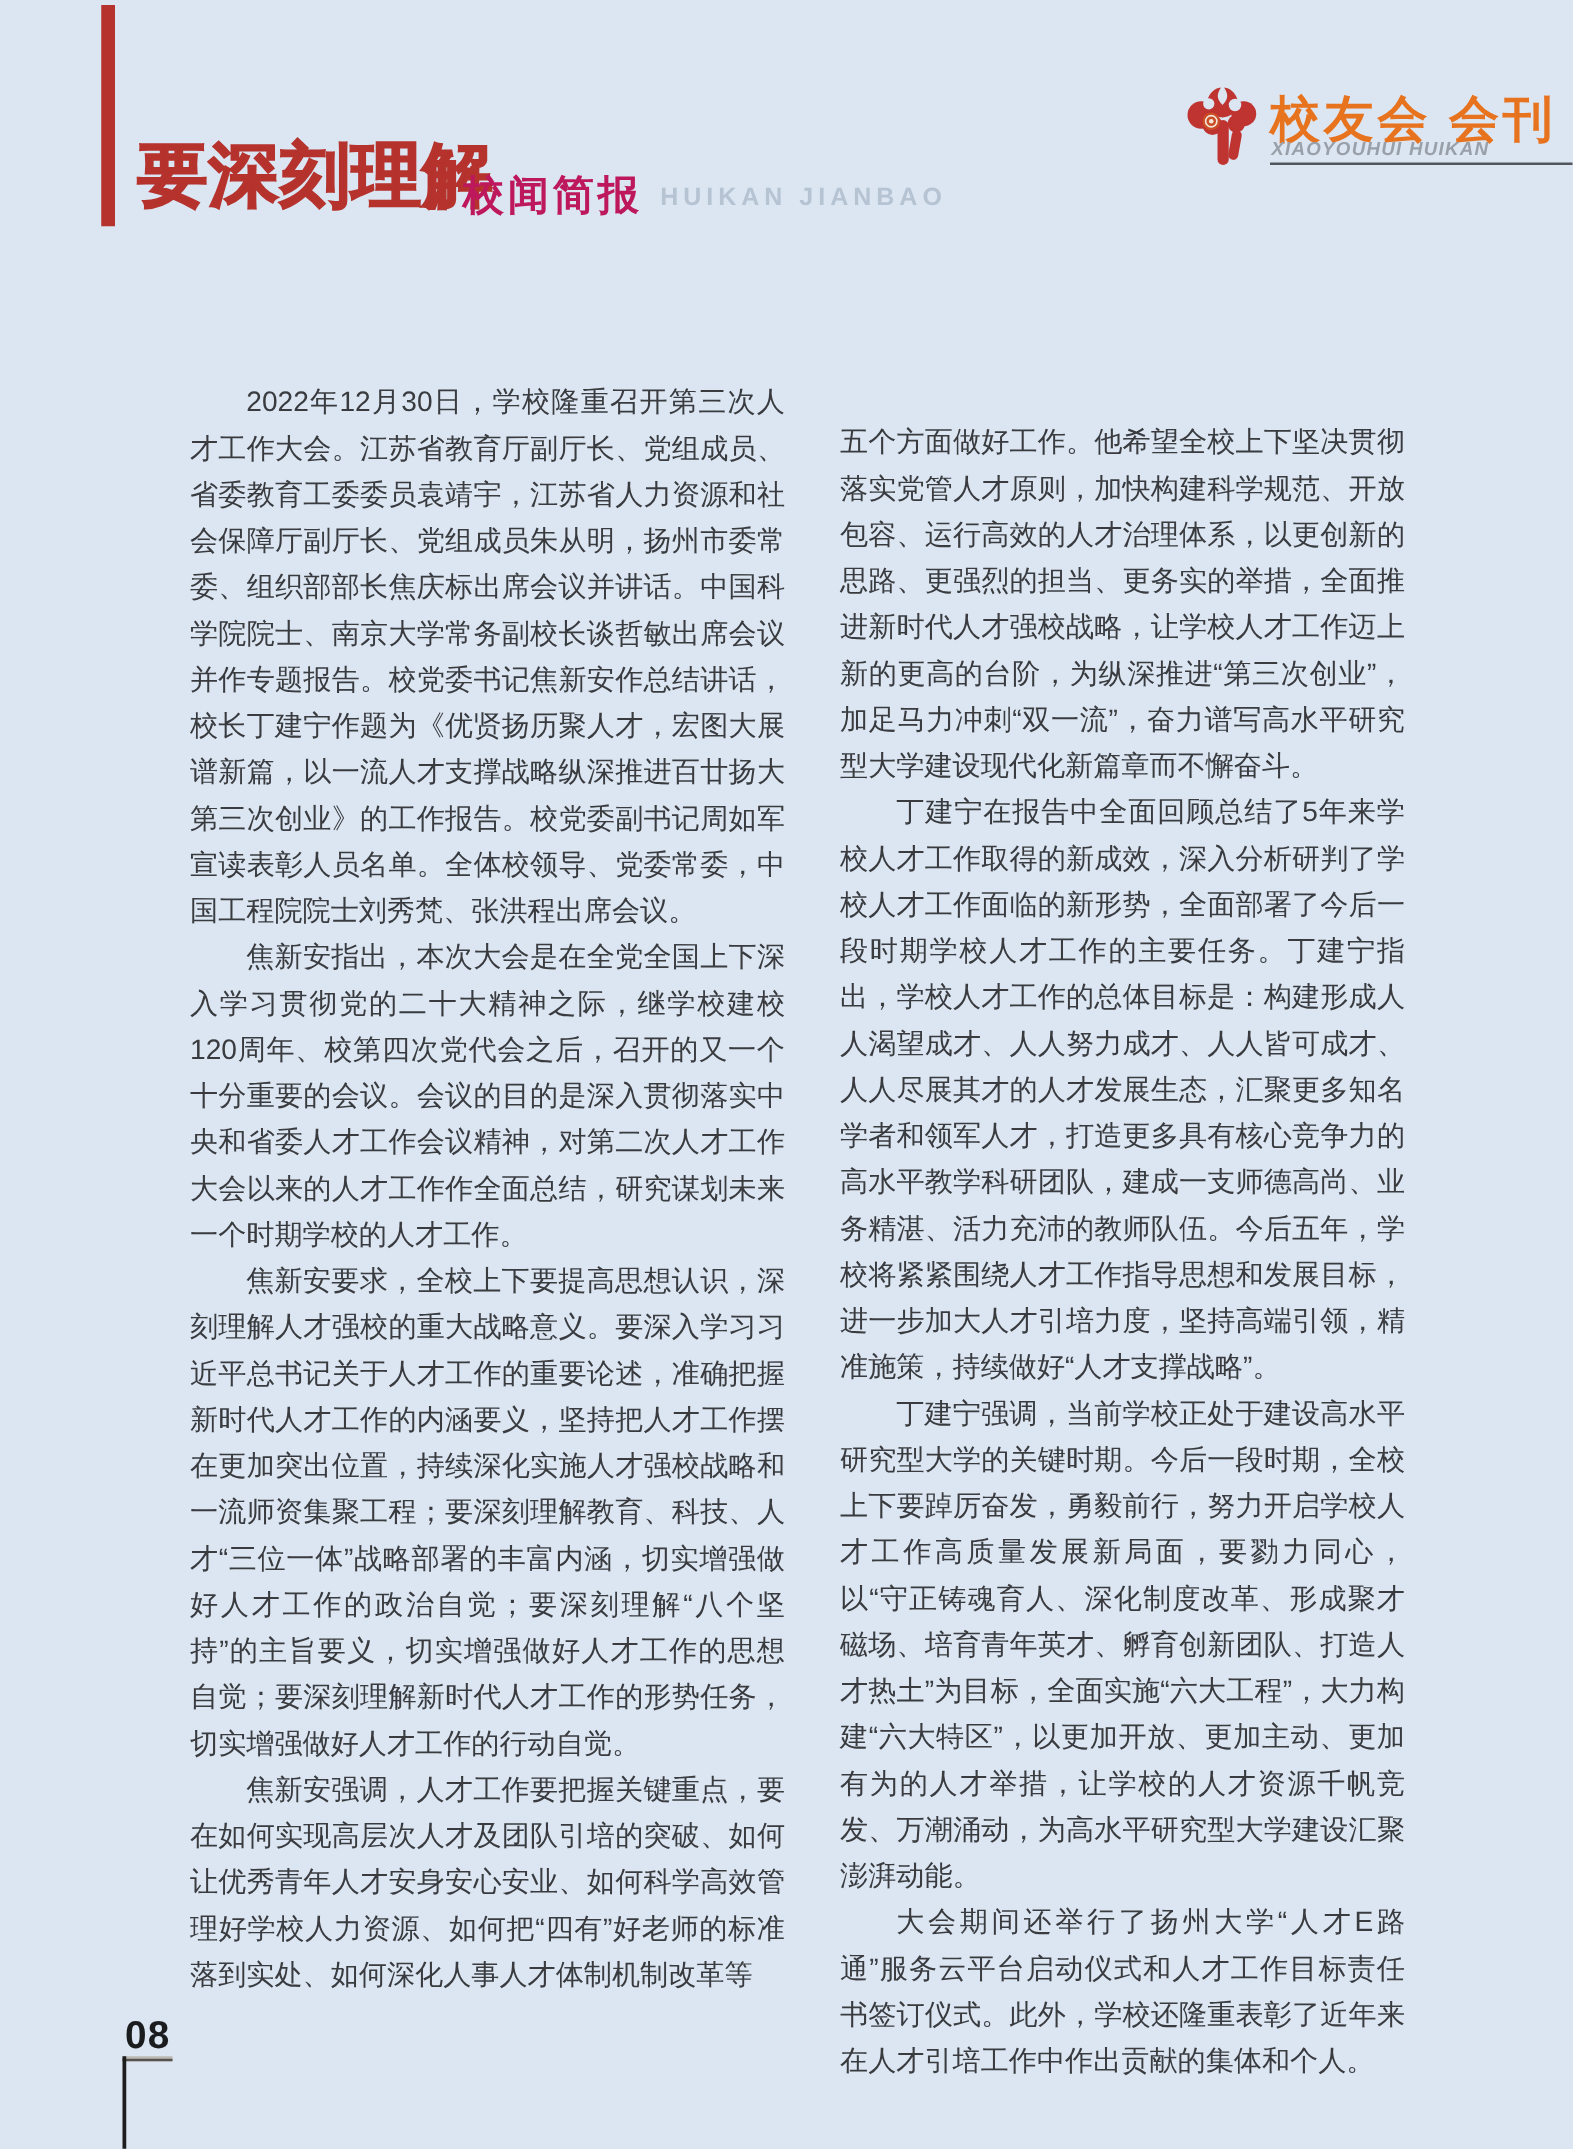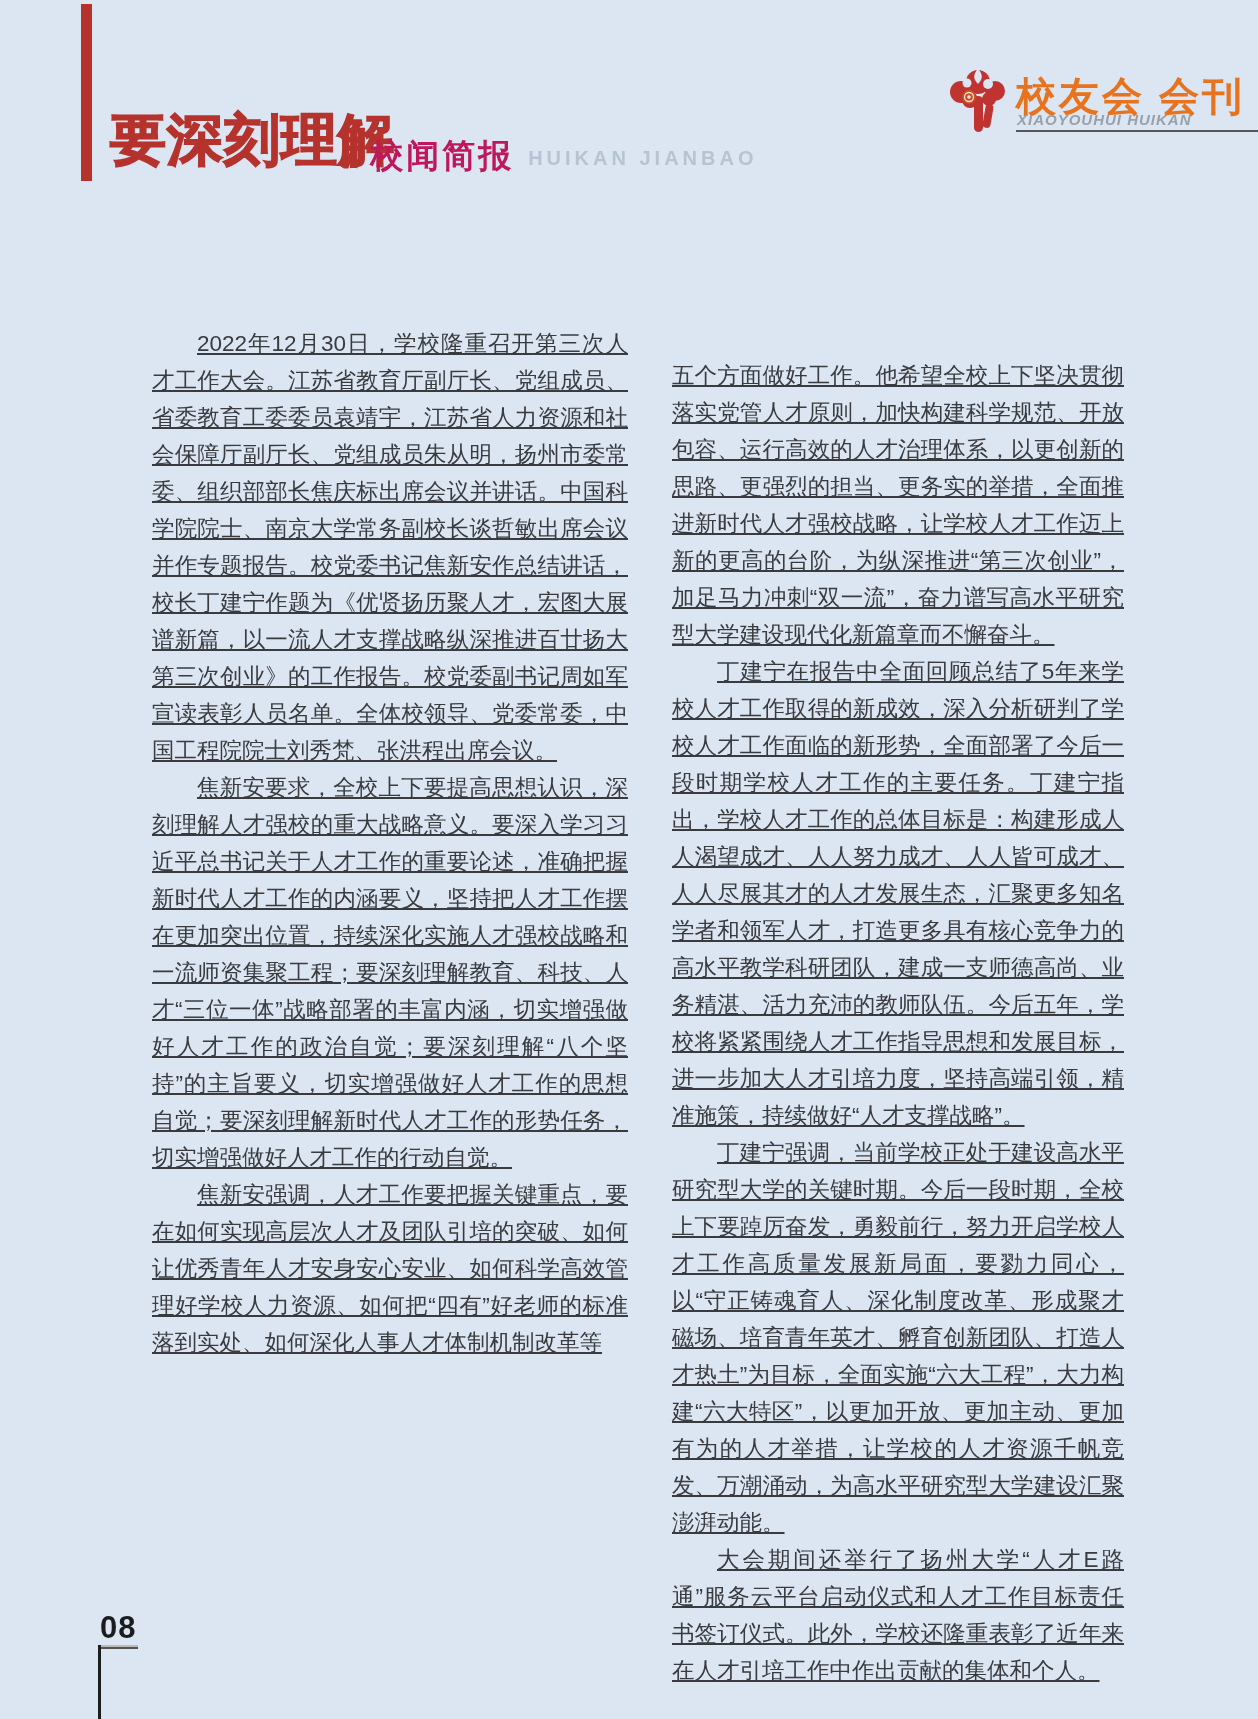--- a/index.html
+++ b/index.html
@@ -31,23 +31,23 @@
   .journal-rule { position: absolute; left: 1016px; top: 130px; width: 242px; height: 2px; background: #53565c; }
 
   
   .article-title {
     position: absolute; left: 272px; top: 236px;
     font-family: "Liberation Serif", serif;
     font-size: 43px; line-height: 1.1; font-weight: 700;
     color: #a93330; letter-spacing: 0px; white-space: nowrap;
   }
   .col {
-    position: absolute; top: 325px;
+    position: absolute; top: 303px;
     font-size: 22.5px; line-height: 37px; color: #393b3f;
-    text-align: justify; text-justify: inter-ideograph; text-decoration: underline;
+    text-align: justify; text-justify: inter-ideograph;
   }
   .col-left  { left: 152px; width: 476px; }
   .col-right { left: 672px; width: 452px; margin-top: 32px; }
   .col p { margin: 0; padding: 0; }
   .col p.indent { text-indent: 2em; }
 
   
   .page-number { position: absolute; left: 100px; top: 1610px; font-size: 31px; font-weight: 900; color: #1b1c1e; letter-spacing: 1px; }
   .corner-h { position: absolute; left: 98px; top: 1645px; width: 40px; height: 4px; background: #bdb9b4; border-bottom: 2px solid #57544f; }
   .corner-v { position: absolute; left: 98px; top: 1645px; width: 3px; height: 74px; background: #1d1d1d; }
@@ -83,20 +83,21 @@
     <circle cx="21" cy="31" r="4.5" fill="none" stroke="#f3e7da" stroke-width="1.3"></circle>
     <circle cx="21" cy="31" r="1.8" fill="#f3e7da"></circle>
   </svg>
   <div class="journal-cn">校友会 会刊</div>
   <div class="journal-roman">XIAOYOUHUI HUIKAN</div>
   <div class="journal-rule"></div>
 
 
   <div class="col col-left">
     <p class="indent">2022年12月30日，学校隆重召开第三次人才工作大会。江苏省教育厅副厅长、党组成员、省委教育工委委员袁靖宇，江苏省人力资源和社会保障厅副厅长、党组成员朱从明，扬州市委常委、组织部部长焦庆标出席会议并讲话。中国科学院院士、南京大学常务副校长谈哲敏出席会议并作专题报告。校党委书记焦新安作总结讲话，校长丁建宁作题为《优贤扬历聚人才，宏图大展谱新篇，以一流人才支撑战略纵深推进百廿扬大第三次创业》的工作报告。校党委副书记周如军宣读表彰人员名单。全体校领导、党委常委，中国工程院院士刘秀梵、张洪程出席会议。</p>
+    <p class="indent">焦新安指出，本次大会是在全党全国上下深入学习贯彻党的二十大精神之际，继学校建校120周年、校第四次党代会之后，召开的又一个十分重要的会议。会议的目的是深入贯彻落实中央和省委人才工作会议精神，对第二次人才工作大会以来的人才工作作全面总结，研究谋划未来一个时期学校的人才工作。</p>
     <p class="indent">焦新安要求，全校上下要提高思想认识，深刻理解人才强校的重大战略意义。要深入学习习近平总书记关于人才工作的重要论述，准确把握新时代人才工作的内涵要义，坚持把人才工作摆在更加突出位置，持续深化实施人才强校战略和一流师资集聚工程；要深刻理解教育、科技、人才“三位一体”战略部署的丰富内涵，切实增强做好人才工作的政治自觉；要深刻理解“八个坚持”的主旨要义，切实增强做好人才工作的思想自觉；要深刻理解新时代人才工作的形势任务，切实增强做好人才工作的行动自觉。</p>
     <p class="indent">焦新安强调，人才工作要把握关键重点，要在如何实现高层次人才及团队引培的突破、如何让优秀青年人才安身安心安业、如何科学高效管理好学校人力资源、如何把“四有”好老师的标准落到实处、如何深化人事人才体制机制改革等</p>
   </div>
 
   <div class="col col-right">
     <p>五个方面做好工作。他希望全校上下坚决贯彻落实党管人才原则，加快构建科学规范、开放包容、运行高效的人才治理体系，以更创新的思路、更强烈的担当、更务实的举措，全面推进新时代人才强校战略，让学校人才工作迈上新的更高的台阶，为纵深推进“第三次创业”，加足马力冲刺“双一流”，奋力谱写高水平研究型大学建设现代化新篇章而不懈奋斗。</p>
     <p class="indent">丁建宁在报告中全面回顾总结了5年来学校人才工作取得的新成效，深入分析研判了学校人才工作面临的新形势，全面部署了今后一段时期学校人才工作的主要任务。丁建宁指出，学校人才工作的总体目标是：构建形成人人渴望成才、人人努力成才、人人皆可成才、人人尽展其才的人才发展生态，汇聚更多知名学者和领军人才，打造更多具有核心竞争力的高水平教学科研团队，建成一支师德高尚、业务精湛、活力充沛的教师队伍。今后五年，学校将紧紧围绕人才工作指导思想和发展目标，进一步加大人才引培力度，坚持高端引领，精准施策，持续做好“人才支撑战略”。</p>
     <p class="indent">丁建宁强调，当前学校正处于建设高水平研究型大学的关键时期。今后一段时期，全校上下要踔厉奋发，勇毅前行，努力开启学校人才工作高质量发展新局面，要勠力同心，以“守正铸魂育人、深化制度改革、形成聚才磁场、培育青年英才、孵育创新团队、打造人才热土”为目标，全面实施“六大工程”，大力构建“六大特区”，以更加开放、更加主动、更加有为的人才举措，让学校的人才资源千帆竞发、万潮涌动，为高水平研究型大学建设汇聚澎湃动能。</p>
     <p class="indent">大会期间还举行了扬州大学“人才E路通”服务云平台启动仪式和人才工作目标责任书签订仪式。此外，学校还隆重表彰了近年来在人才引培工作中作出贡献的集体和个人。</p>
   </div>

